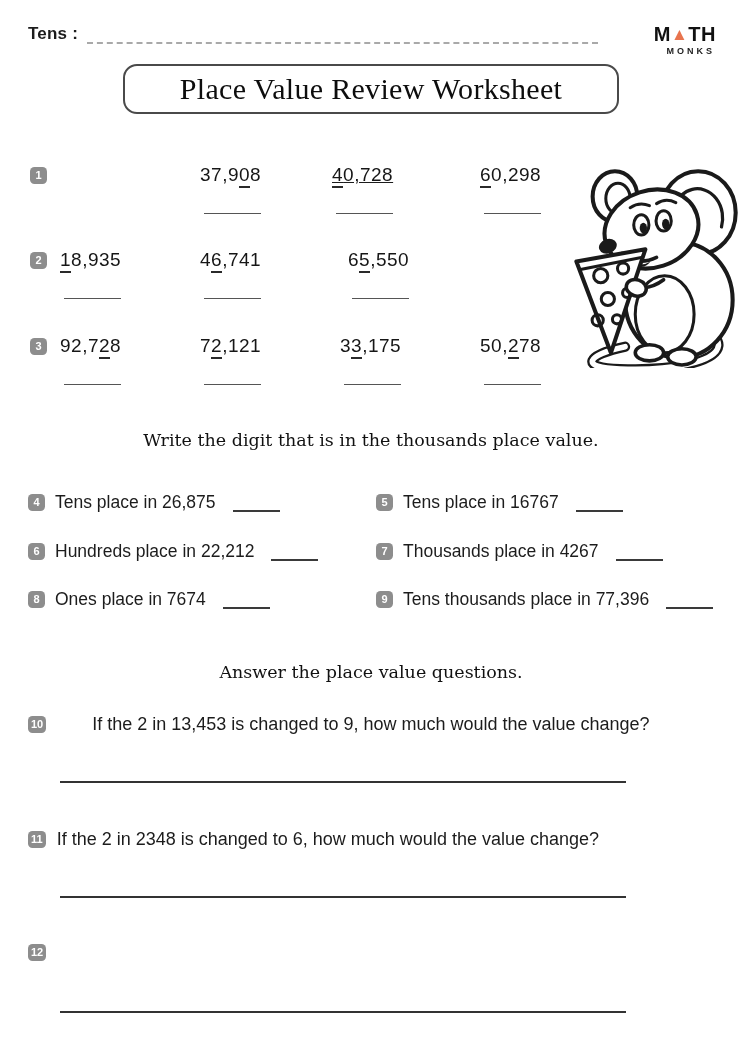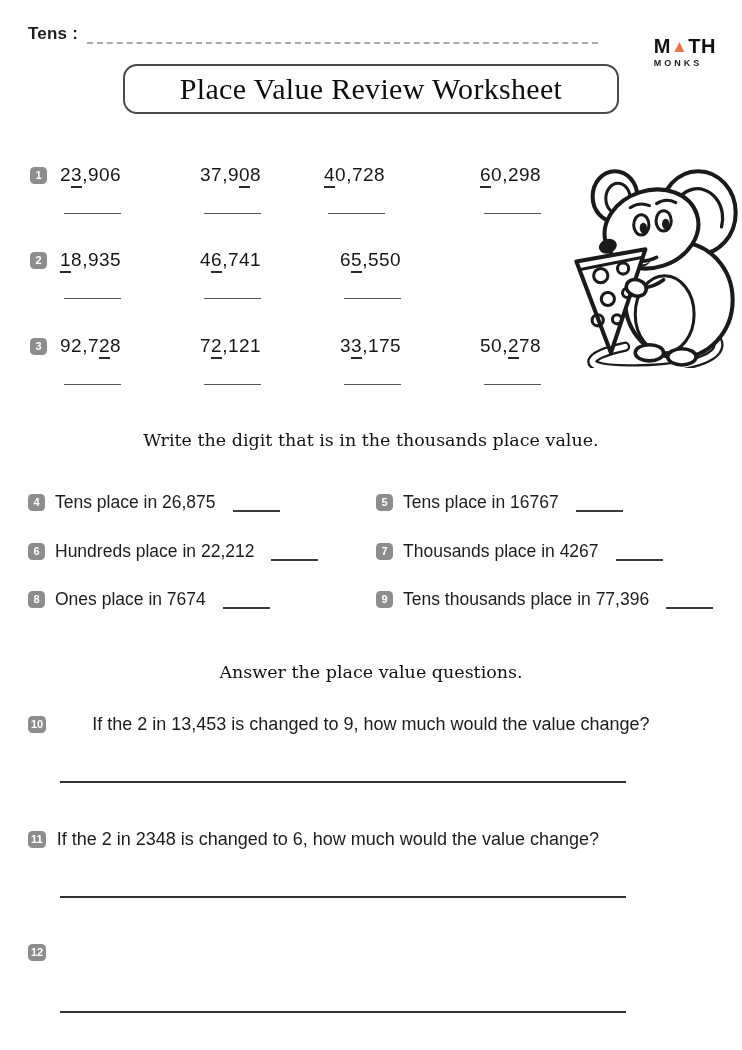--- a/index.html
+++ b/index.html
@@ -5,21 +5,21 @@
   html,body{margin:0;padding:0;background:#e9e9e9;}
   .page{
     position:relative;width:742px;height:1050px;background:#ffffff;
     margin:0 auto;overflow:hidden;
     font-family:"Liberation Sans",sans-serif;color:#1c1c1c;
   }
   
   .name-row{position:absolute;left:28px;top:24px;width:570px;display:flex;align-items:flex-end;gap:9px;}
   .name-label{font-size:17px;font-weight:600;letter-spacing:.2px;}
   .name-line{flex:1;border-bottom:2px dashed #a9a9a9;height:15px;}
-  .logo{position:absolute;right:26px;top:36px;text-align:left;line-height:1;}
+  .logo{position:absolute;right:26px;top:24px;text-align:right;line-height:1;}
   .logo-top{font-size:20px;font-weight:700;letter-spacing:.5px;color:#111;}
   .logo-top .tri{font-size:17px;position:relative;top:-1px;}
   .logo-bottom{font-size:9px;font-weight:700;letter-spacing:3px;color:#222;margin-top:3px;padding-right:1px;}
   
   .title-box{
     position:absolute;left:50%;transform:translateX(-50%);top:64px;width:492px;height:46px;
     border:2px solid #4a4a4a;border-radius:14px;background:#fff;
     display:flex;align-items:center;justify-content:center;
     font-family:"Liberation Serif",serif;font-size:30px;letter-spacing:.3px;color:#0d0d0d;
   }
@@ -65,48 +65,44 @@
   <div class="title-box">
     <span>Place Value Review Worksheet</span>
   </div>
 
   <div class="sec-head" style="top:430px">Write the digit that is in the thousands place value.</div>
   <div class="sec-head" style="top:662px">Answer the place value questions.</div>
 
   <div id="s1-rows">
       <div class="s1-row" style="top: 164px;">
         <span class="badge">1</span>
-        <div class="s1-cell" style="left: 32px;">
-          <div class="numtext"><span>2</span><span class="udigit">3</span><span>,906</span></div>
-          <div class="ansline"></div>
-        </div>
         <div class="s1-cell" style="left: 172px;">
           <div class="numtext"><span>37,9</span><span class="udigit">0</span><span>8</span></div>
           <div class="ansline"></div>
         </div>
-        <div class="s1-cell" style="left: 296px;">
+        <div class="s1-cell" style="left: 304px; text-decoration: underline;">
           <div class="numtext"><span></span><span class="udigit">4</span><span>0,728</span></div>
           <div class="ansline"></div>
         </div>
         <div class="s1-cell" style="left: 452px;">
           <div class="numtext"><span></span><span class="udigit">6</span><span>0,298</span></div>
           <div class="ansline"></div>
         </div>
       </div>
       <div class="s1-row" style="top: 249px;">
         <span class="badge">2</span>
         <div class="s1-cell" style="left: 32px;">
           <div class="numtext"><span></span><span class="udigit">1</span><span>8,935</span></div>
           <div class="ansline"></div>
         </div>
         <div class="s1-cell" style="left: 172px;">
           <div class="numtext"><span>4</span><span class="udigit">6</span><span>,741</span></div>
           <div class="ansline"></div>
         </div>
-        <div class="s1-cell" style="left: 312px;">
+        <div class="s1-cell" style="left: 320px;">
           <div class="numtext"><span>6</span><span class="udigit">5</span><span>,550</span></div>
           <div class="ansline"></div>
         </div>
       </div>
       <div class="s1-row" style="top: 335px;">
         <span class="badge">3</span>
         <div class="s1-cell" style="left: 32px;">
           <div class="numtext"><span>92,7</span><span class="udigit">2</span><span>8</span></div>
           <div class="ansline"></div>
         </div>

